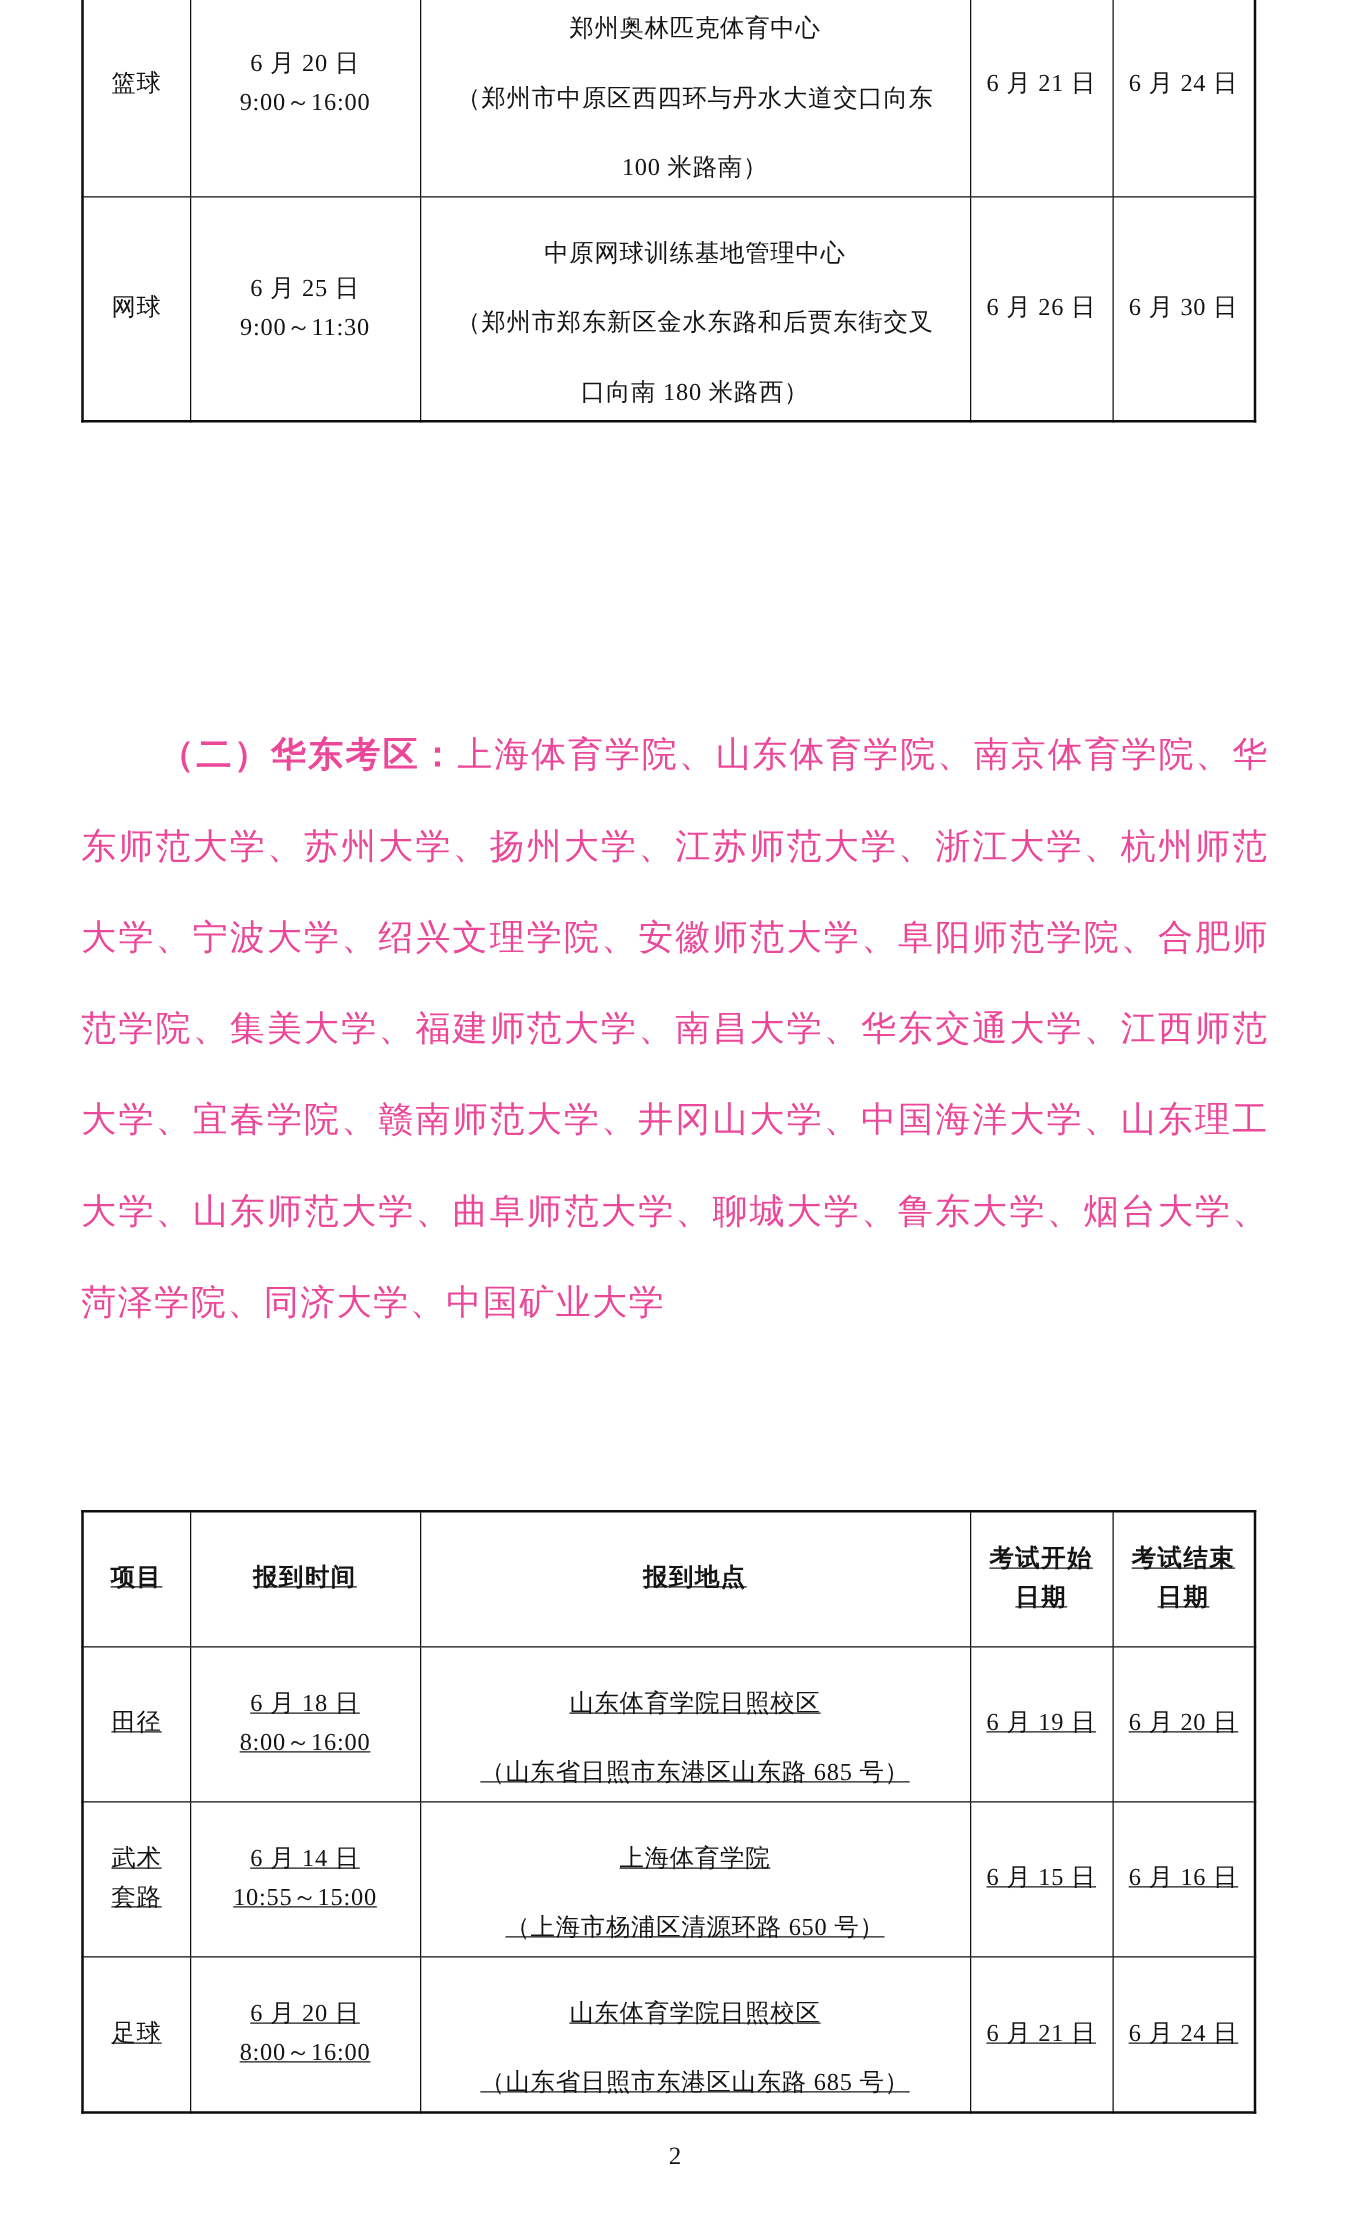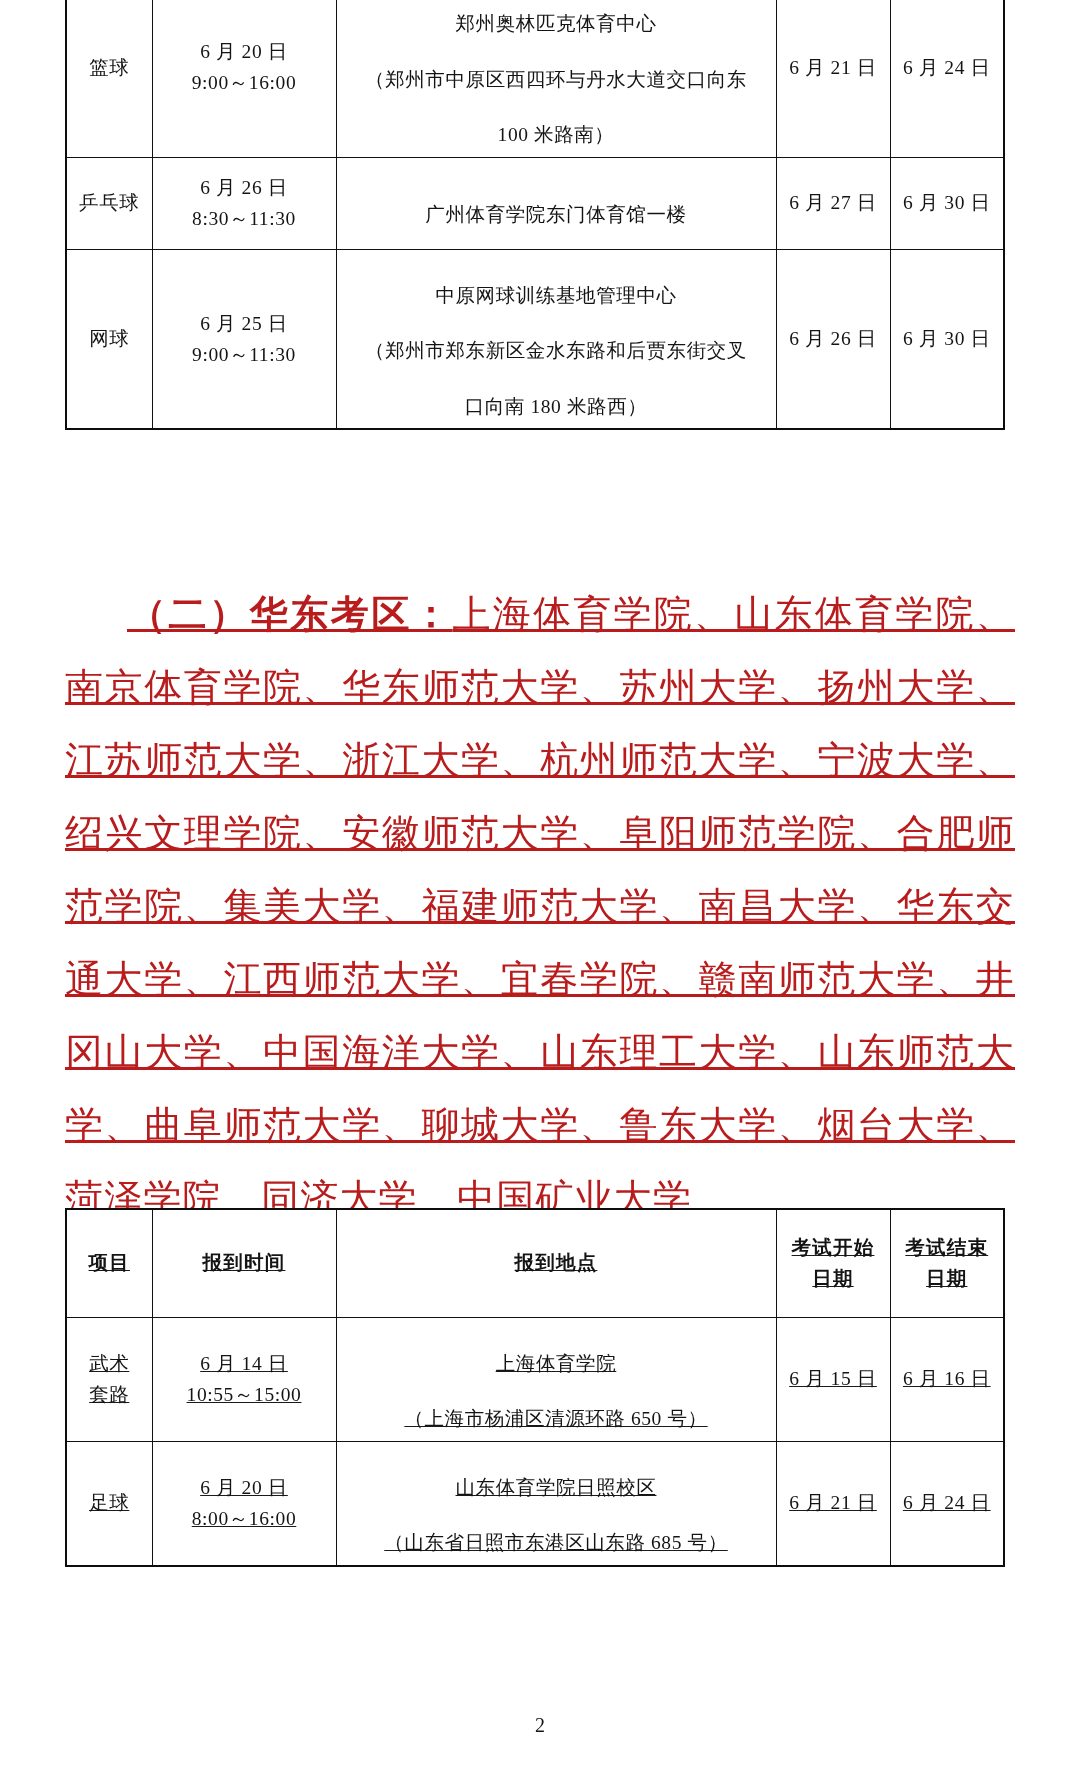--- a/index.html
+++ b/index.html
@@ -75,27 +75,26 @@
   }
   .table2-wrap table.sched { margin-left: 65px; }
 
   
   .body-para {
     position: absolute;
     top: 540px;
     left: 65px;
     width: 950px;
     font-family: "Liberation Serif", "DejaVu Serif", serif;
-    font-size: 38px;
+    font-size: 28px;
     line-height: 73px;
     letter-spacing: 1.2px;
     text-align: justify;
     text-justify: inter-character;
-    color: #b91c1c;
-    text-decoration: underline;
+    color: #ec4899;
   }
   .body-para .indent { display:inline-block; width: 62px; }
   .body-para .lead {
     font-weight: bold;
     letter-spacing: 1.5px;
   }
 
   .page-number {
     position: absolute;
     top: 1714px;
@@ -135,32 +134,20 @@
           <td>
             <span class="place-line">郑州奥林匹克体育中心</span>
             <span class="place-line">（郑州市中原区西四环与丹水大道交口向东</span>
             <span class="place-line">100 米路南）</span>
           </td>
           <td><span>6 月 21 日</span></td>
           <td><span>6 月 24 日</span></td>
         </tr>
 
 
-        <tr style="height:92px;">
-          <td><span>乒乓球</span></td>
-          <td>
-            <span class="cell-line">6 月 26 日</span>
-            <span class="cell-line">8:30～11:30</span>
-          </td>
-          <td>
-            <span class="place-line">广州体育学院东门体育馆一楼</span>
-          </td>
-          <td><span>6 月 27 日</span></td>
-          <td><span>6 月 30 日</span></td>
-        </tr>
 
 
         <tr style="height:118px;">
           <td><span>网球</span></td>
           <td>
             <span class="cell-line">6 月 25 日</span>
             <span class="cell-line">9:00～11:30</span>
           </td>
           <td>
             <span class="place-line">中原网球训练基地管理中心</span>
@@ -196,20 +183,35 @@
             <span class="cell-line">日期</span>
           </th>
           <th>
             <span class="cell-line">考试结束</span>
             <span class="cell-line">日期</span>
           </th>
         </tr>
       </thead>
       <tbody>
 
+        <tr style="height:98px;">
+          <td>
+            <span class="cell-line">田径</span>
+          </td>
+          <td>
+            <span class="cell-line">6 月 18 日</span>
+            <span class="cell-line">8:00～16:00</span>
+          </td>
+          <td>
+            <span class="place-line">山东体育学院日照校区</span>
+            <span class="place-line">（山东省日照市东港区山东路 685 号）</span>
+          </td>
+          <td><span>6 月 19 日</span></td>
+          <td><span>6 月 20 日</span></td>
+        </tr>
 
         <tr style="height:118px;">
           <td>
             <span class="cell-line">武术</span>
             <span class="cell-line">套路</span>
           </td>
           <td>
             <span class="cell-line">6 月 14 日</span>
             <span class="cell-line">10:55～15:00</span>
           </td>

